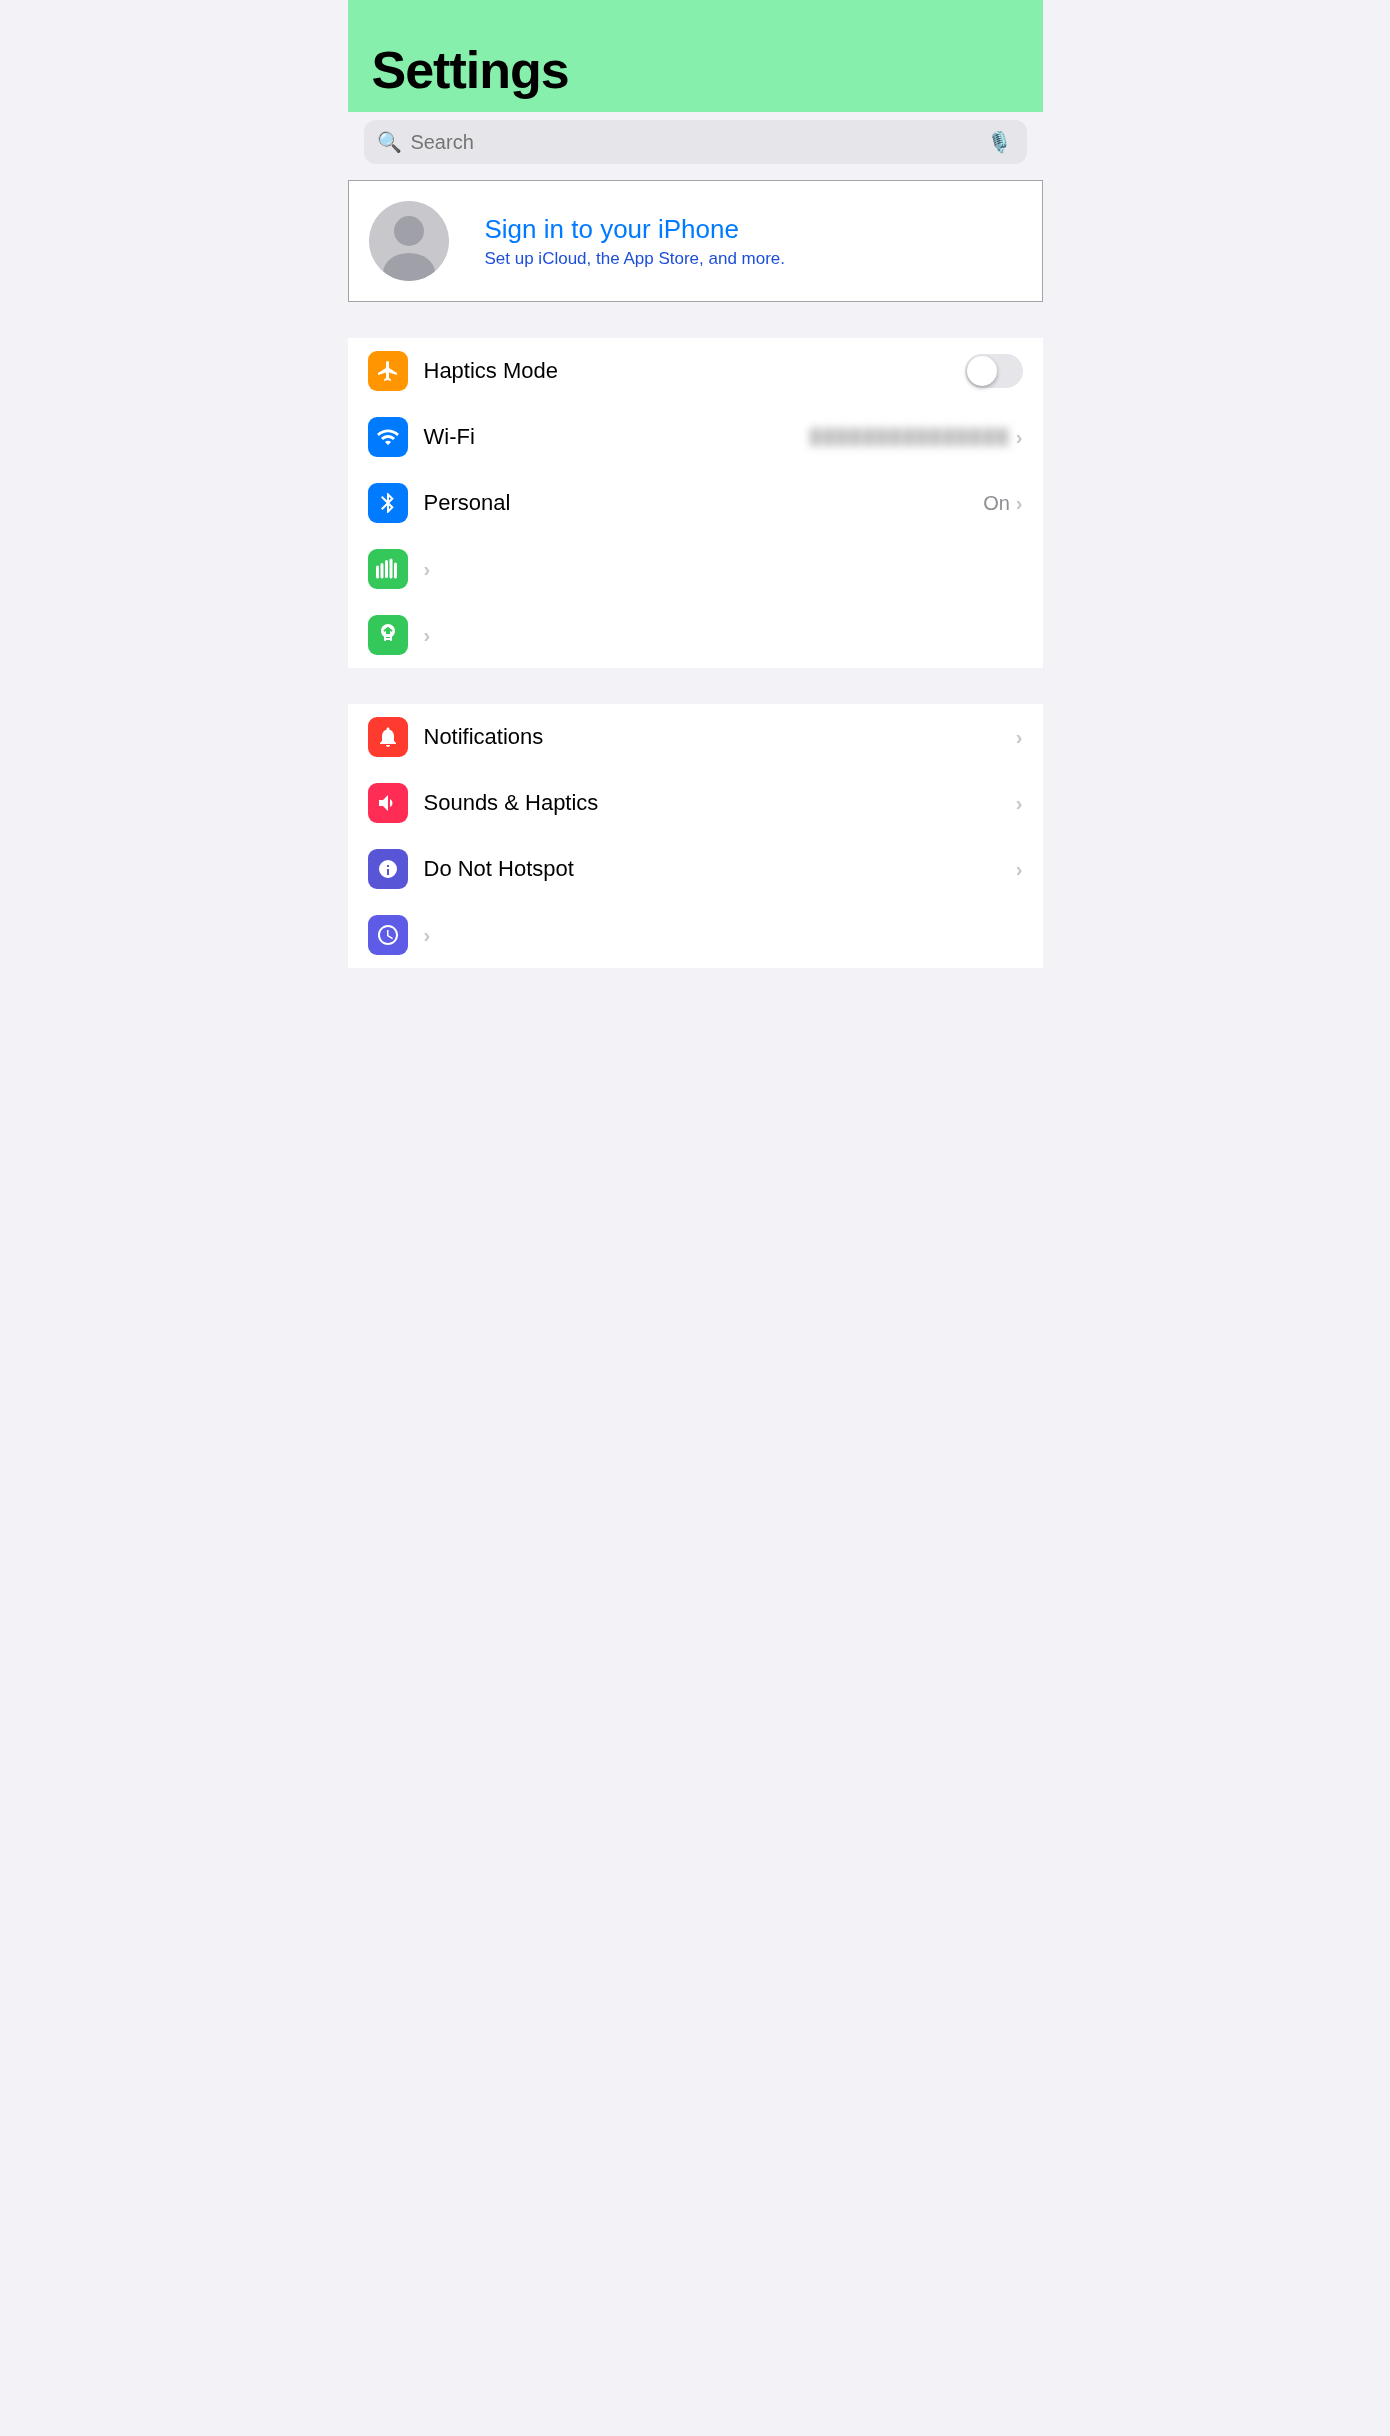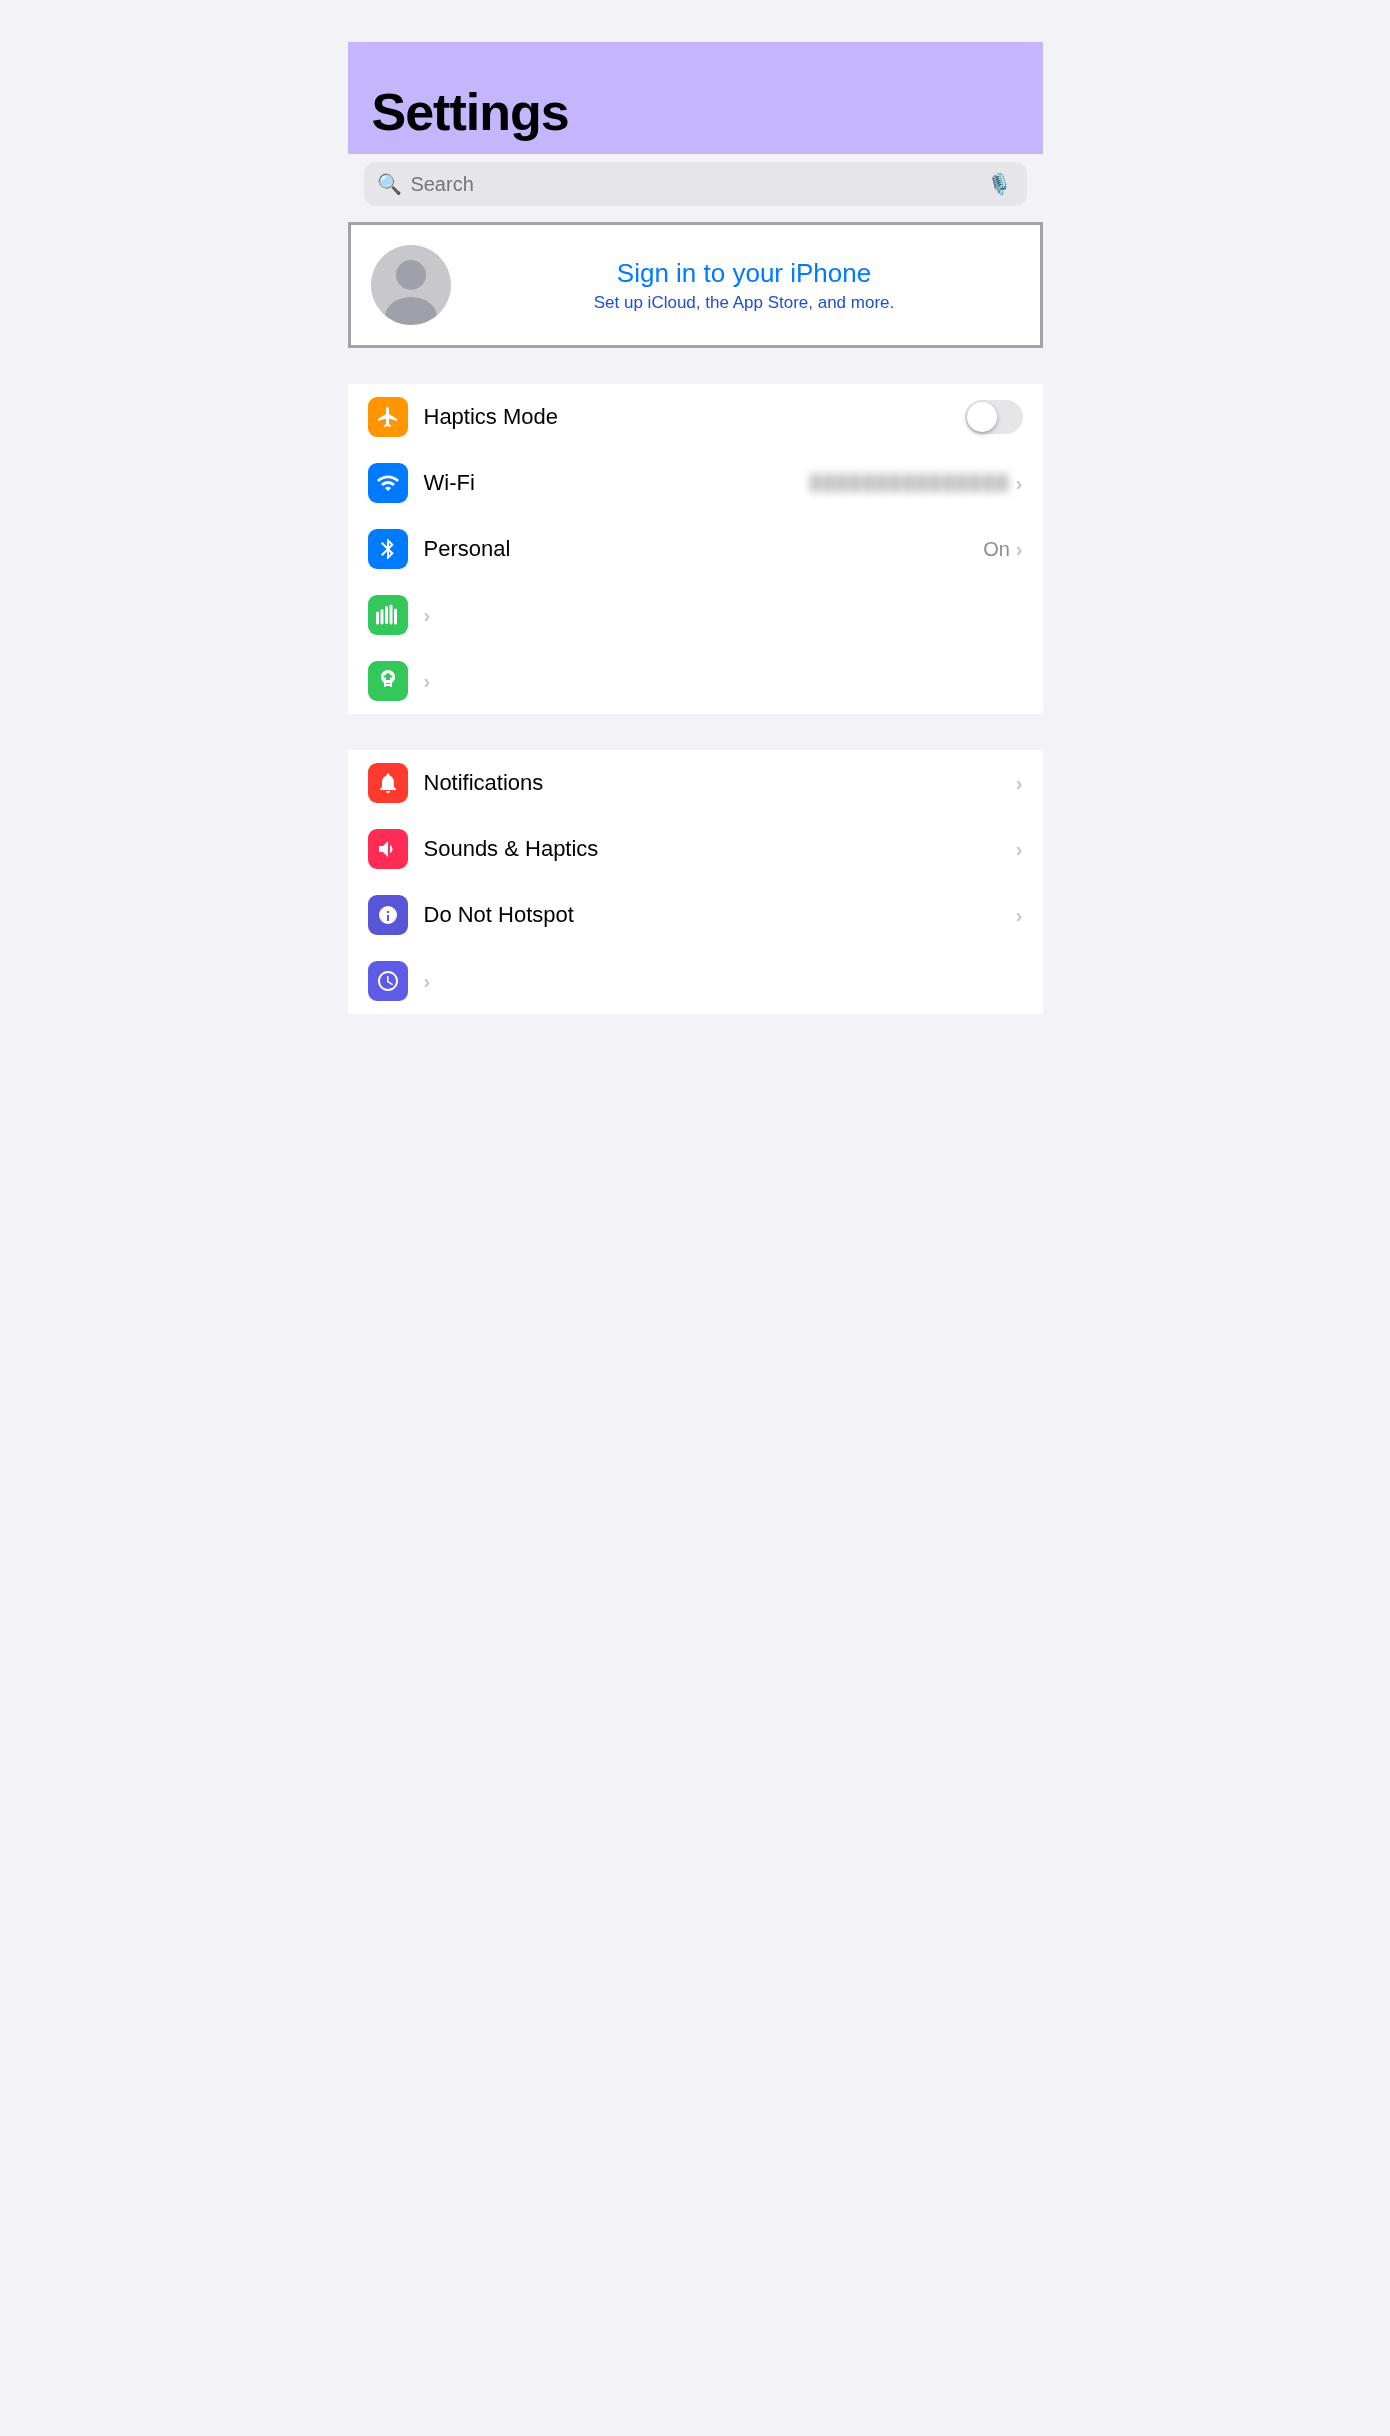--- a/index.html
+++ b/index.html
@@ -18,22 +18,21 @@
     }
 
     .page-container {
       background-color: #f2f2f7;
       padding-bottom: 40px;
     }
 
     
     .header {
       padding: 40px 24px 12px 24px;
-      background-color: #c4b5fd;
-      margin-top: 42px;
+      background-color: #86efac;
     }
 
     .header-title {
       font-size: 52px;
       font-weight: 800;
       color: #000;
       letter-spacing: -1px;
     }
 
     
@@ -67,28 +66,27 @@
     }
 
     .mic-icon {
       color: #8e8e93;
       font-size: 20px;
     }
 
     
     .signin-card {
       background-color: #fff;
-      border: 3px solid #a3a3a3;
+      border: 1px solid #a3a3a3;
       margin: 0;
       padding: 20px 20px 20px 20px;
       display: flex;
       align-items: center;
-      gap: 18px;
+      gap: 36px;
       cursor: pointer;
-      text-align: center;
     }
 
     .avatar-container {
       width: 80px;
       height: 80px;
       border-radius: 50%;
       background-color: #c7c7cc;
       display: flex;
       align-items: center;
       justify-content: center;

